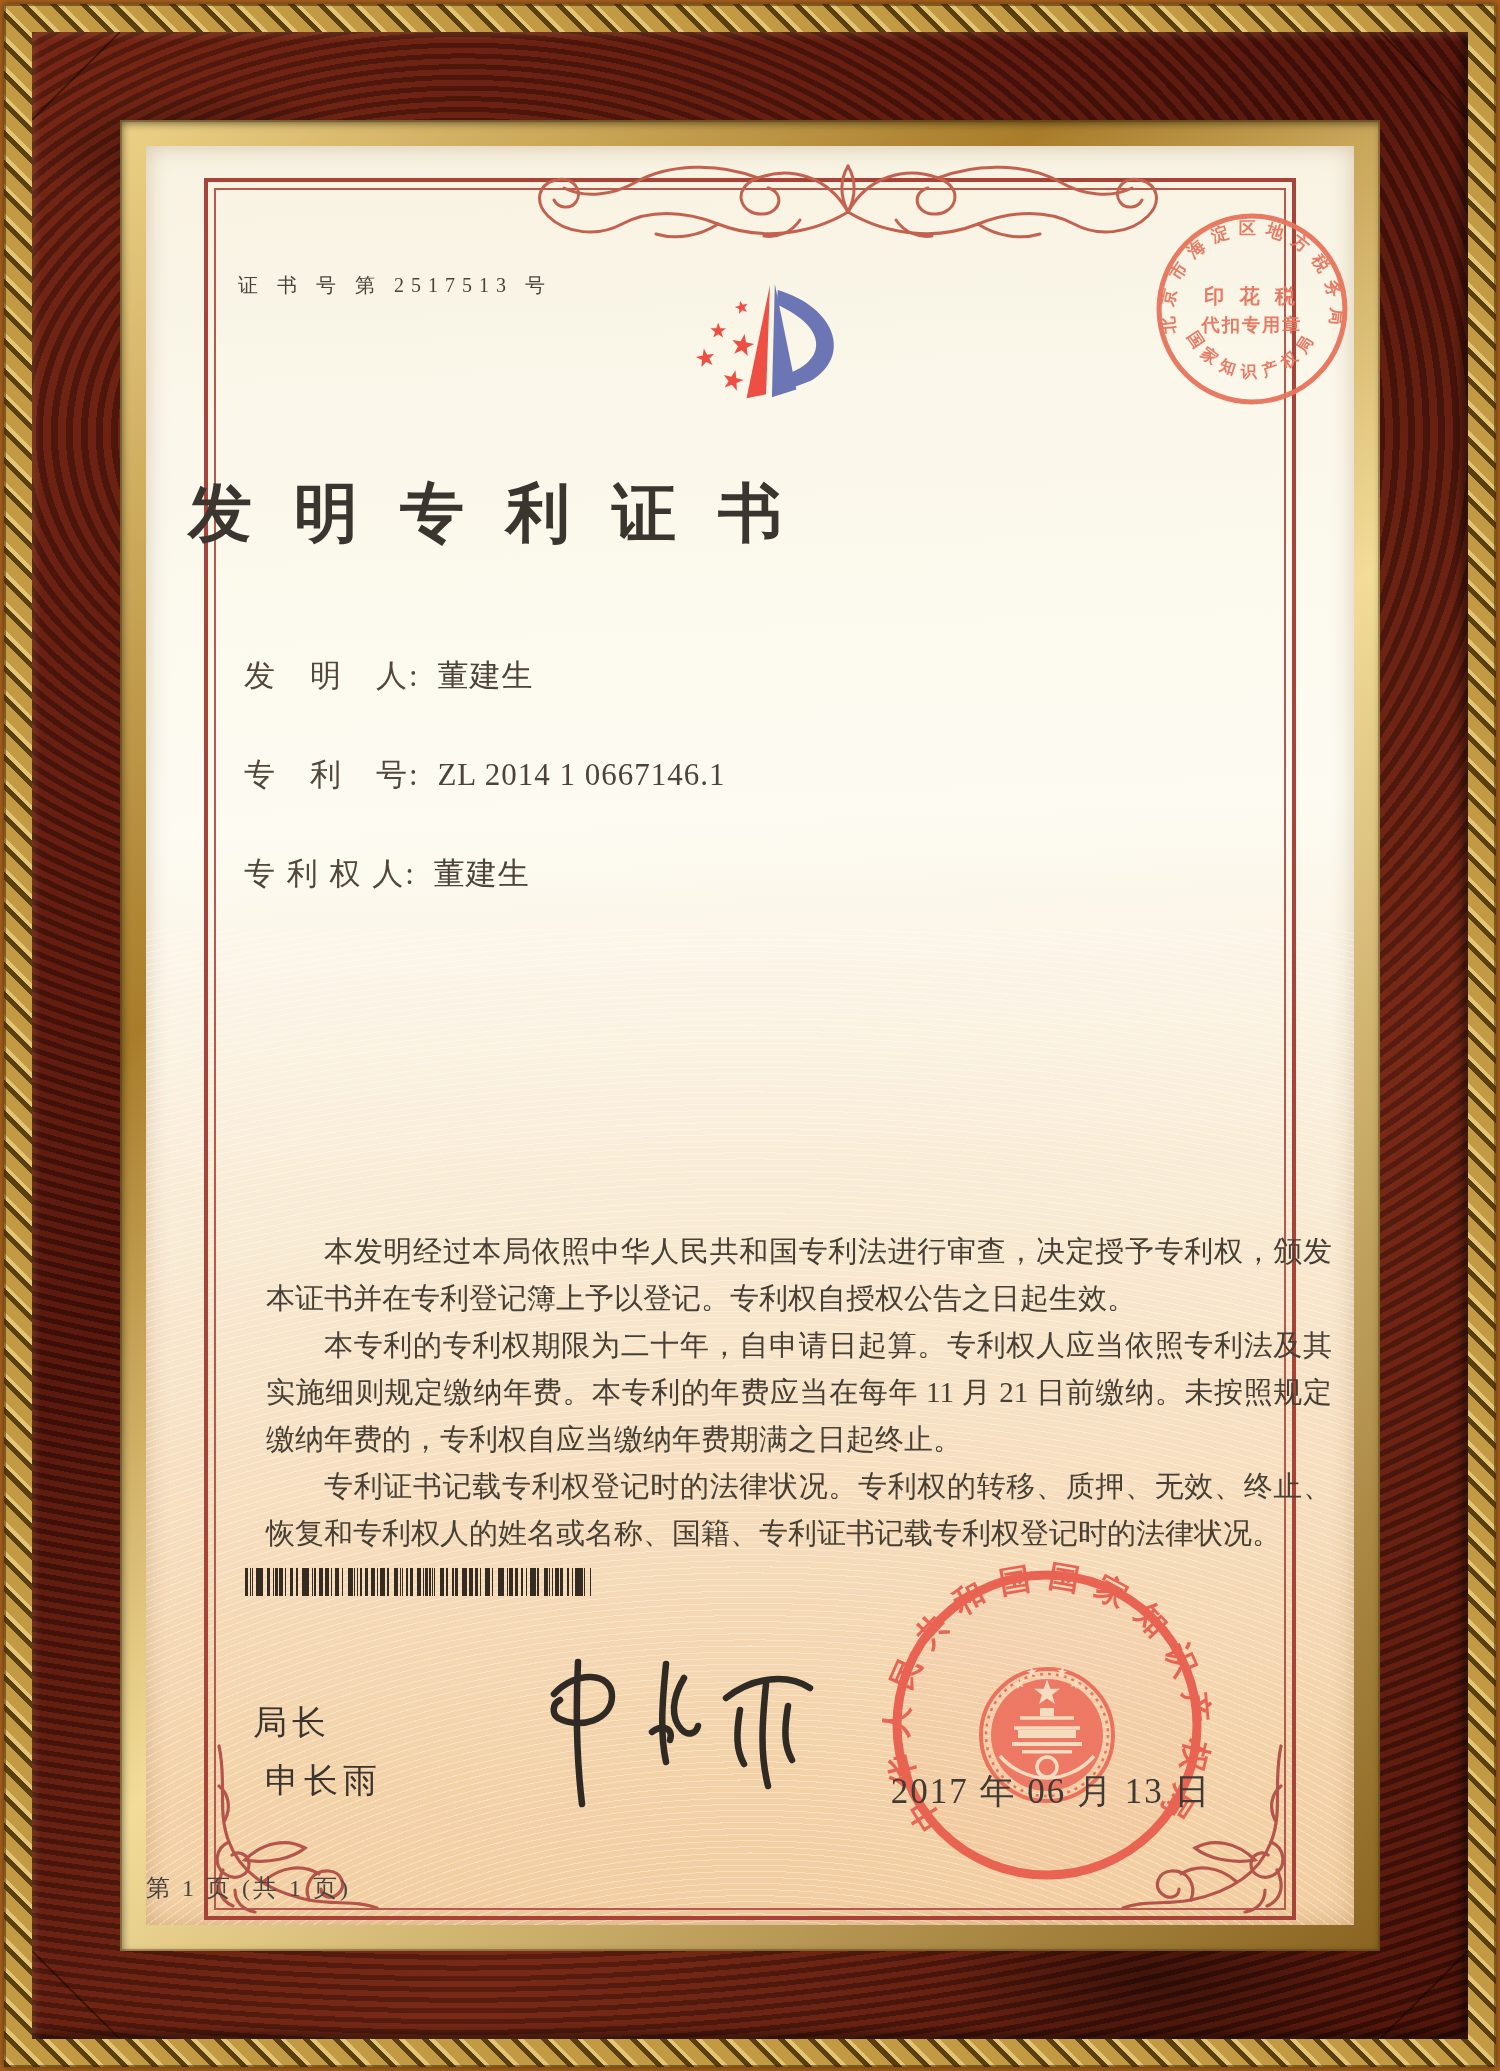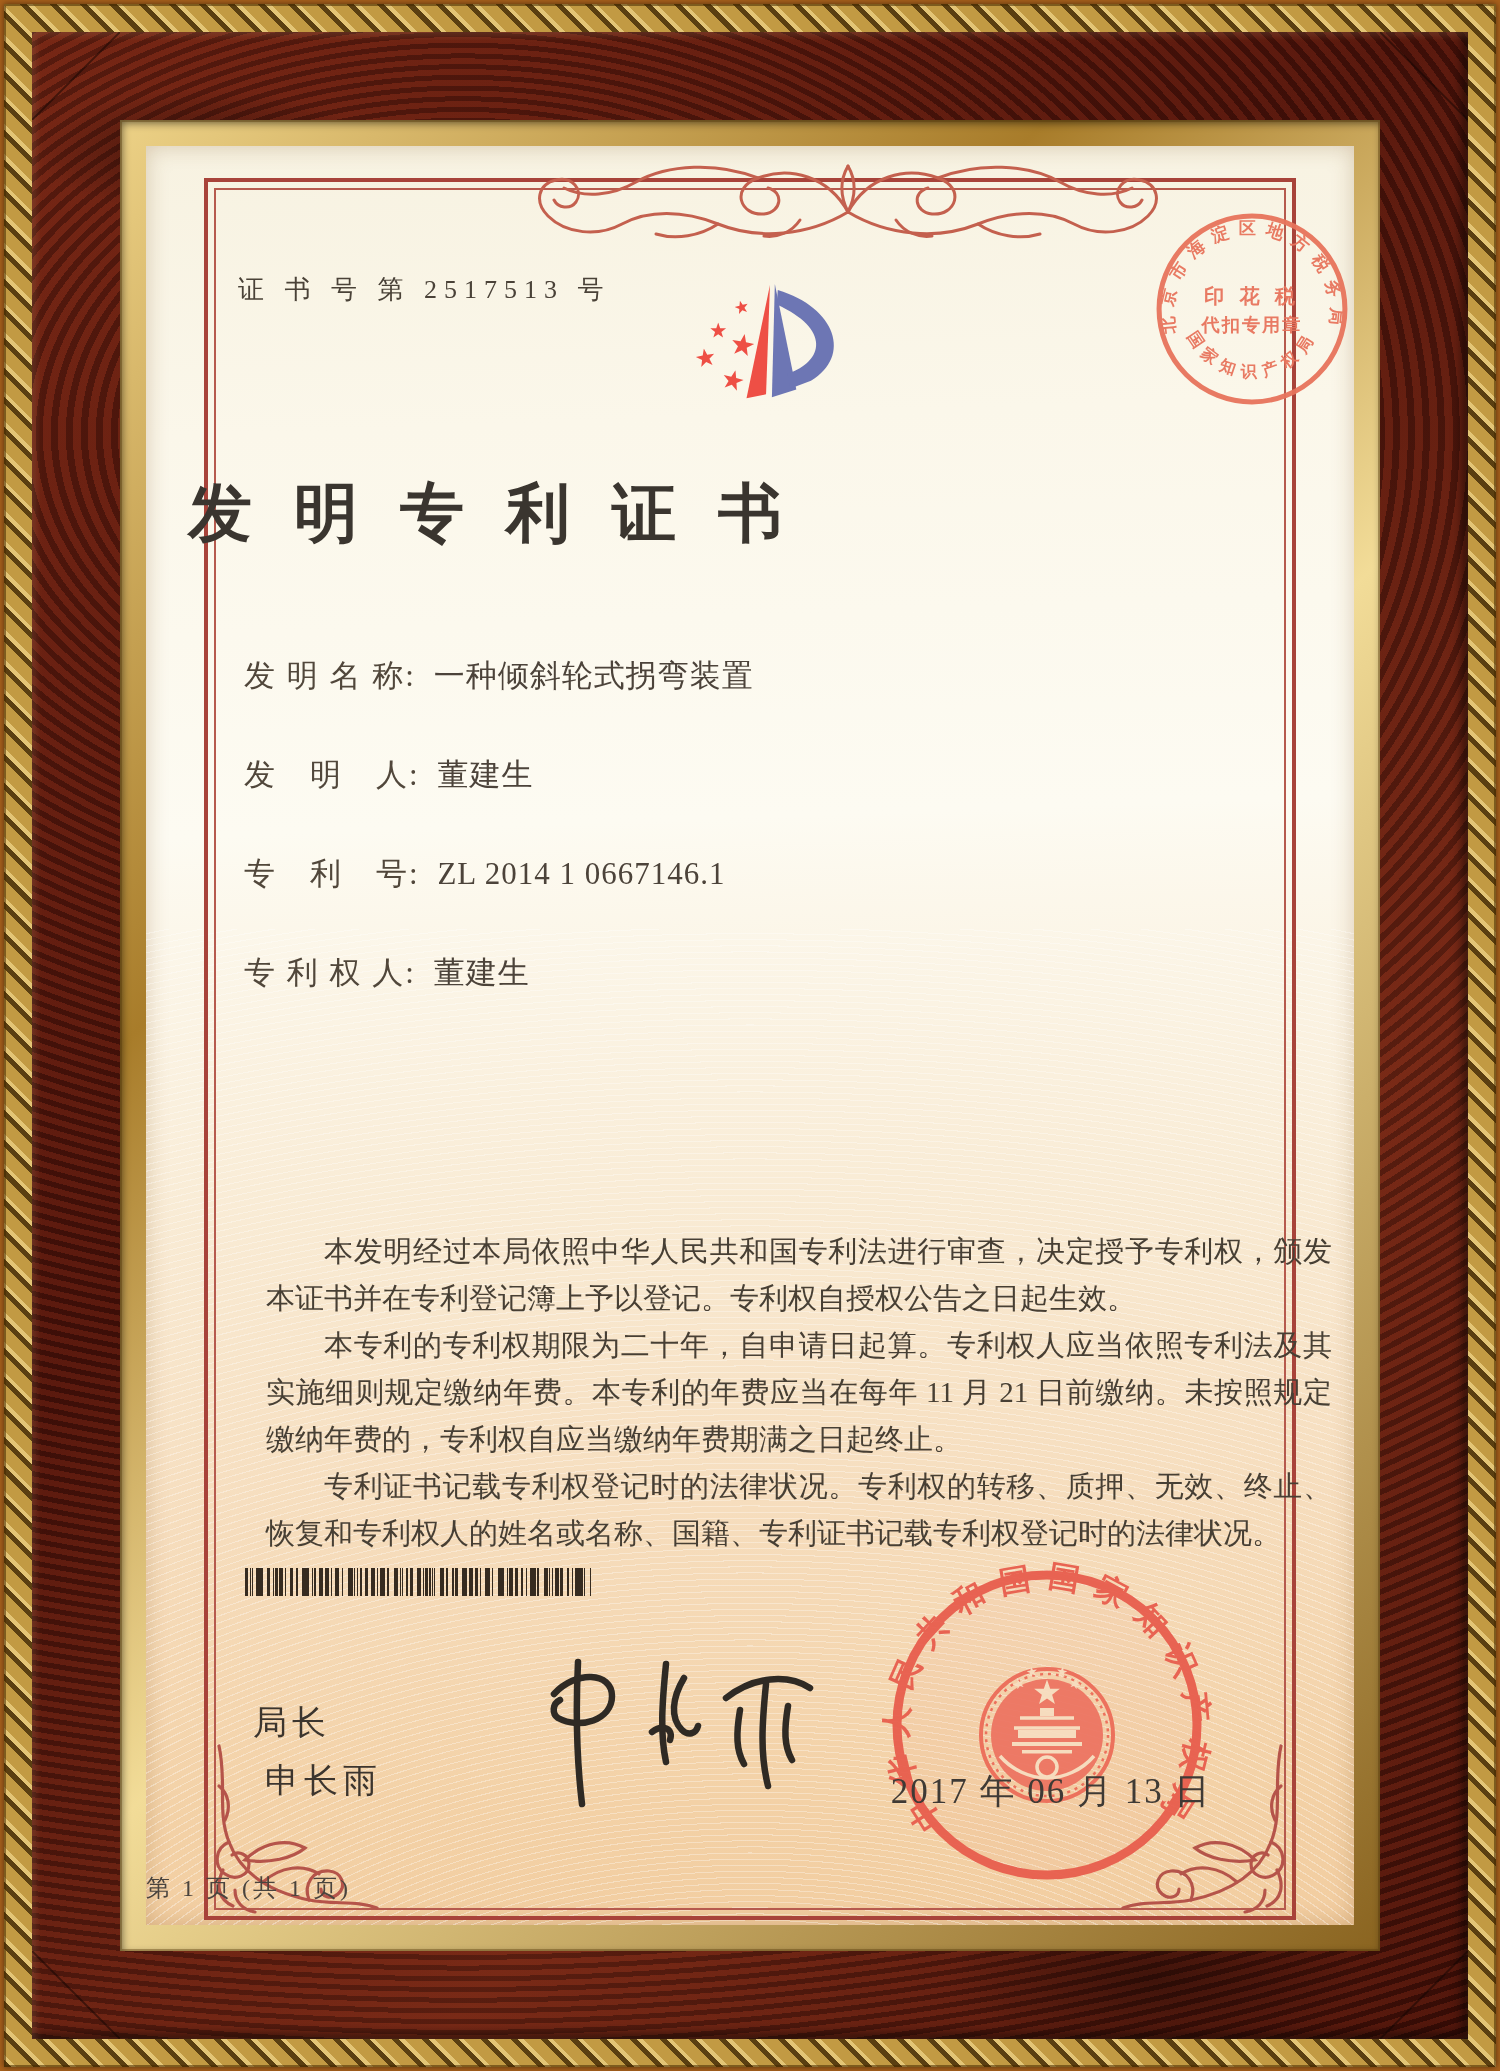--- a/index.html
+++ b/index.html
@@ -36,21 +36,21 @@
     background:repeating-radial-gradient(ellipse 1700px 1150px at 50% 135%, rgba(255,255,255,.6) 0 1.5px, rgba(255,255,255,0) 1.5px 9px);}
   .red-border{position:absolute;left:58px;right:58px;top:32px;bottom:5px;border:4.5px solid #a8433a;}
   .red-border .inner{position:absolute;inset:6px;border:2px solid #b65a4e;}
 
   .orn{position:absolute;pointer-events:none;}
   .top-ornament{left:362px;top:4px;width:680px;height:116px;}
   .corner-flourish{width:178px;height:178px;top:1596px;}
   .corner-flourish.left{left:59px;}
   .corner-flourish.right{left:971px;transform:scaleX(-1);}
 
-  .cert-no{position:absolute;left:92px;top:126px;font-size:26px;color:#4a4238;letter-spacing:7px;}
+  .cert-no{position:absolute;left:92px;top:126px;font-size:20px;color:#4a4238;letter-spacing:7px;}
   .logo{position:absolute;left:540px;top:122px;width:205px;height:200px;}
   .title{position:absolute;left:0;right:0;top:324px;text-align:left;font-size:64px;font-weight:bold;
     color:#3a352f;letter-spacing:42px;text-indent:42px;}
 
   .fields{position:absolute;left:98px;top:509px;right:80px;}
   .field-row{height:99px;font-size:31px;color:#51473b;white-space:nowrap;}
   .field-label{letter-spacing:2px;}
   .field-value{margin-left:10px;letter-spacing:1px;color:#4c433a;}
 
   .paragraphs{position:absolute;left:84px;top:1082px;width:1066px;margin-left:36px;}
@@ -146,24 +146,20 @@
         <use href="#star" x="-10" y="-10" width="20" height="20" transform="translate(48,113) scale(1.1) rotate(14)"></use>
       </g>
       <polygon points="86,15 82,127 62,131" fill="#ee4f45"></polygon>
       <polygon points="91,14 88,130 113,122" fill="#6d76b4"></polygon>
       <path d="M94,20 C154,38 170,88 128,113 L107,121 L104,106 C142,93 148,60 93,35 Z" fill="#6d76b4"></path>
     </svg>
 
     <div class="title">发明专利证书</div>
 
     <div class="fields">
-      <div class="field-row">
-        <span class="field-label">发 明 名 称:</span>
-        <span class="field-value">一种倾斜轮式拐弯装置</span>
-      </div>
       <div class="field-row">
         <span class="field-label">发　明　人:</span>
         <span class="field-value">董建生</span>
       </div>
       <div class="field-row">
         <span class="field-label">专　利　号:</span>
         <span class="field-value">ZL 2014 1 0667146.1</span>
       </div>
       <div class="field-row">
         <span class="field-label">专 利 权 人:</span>

